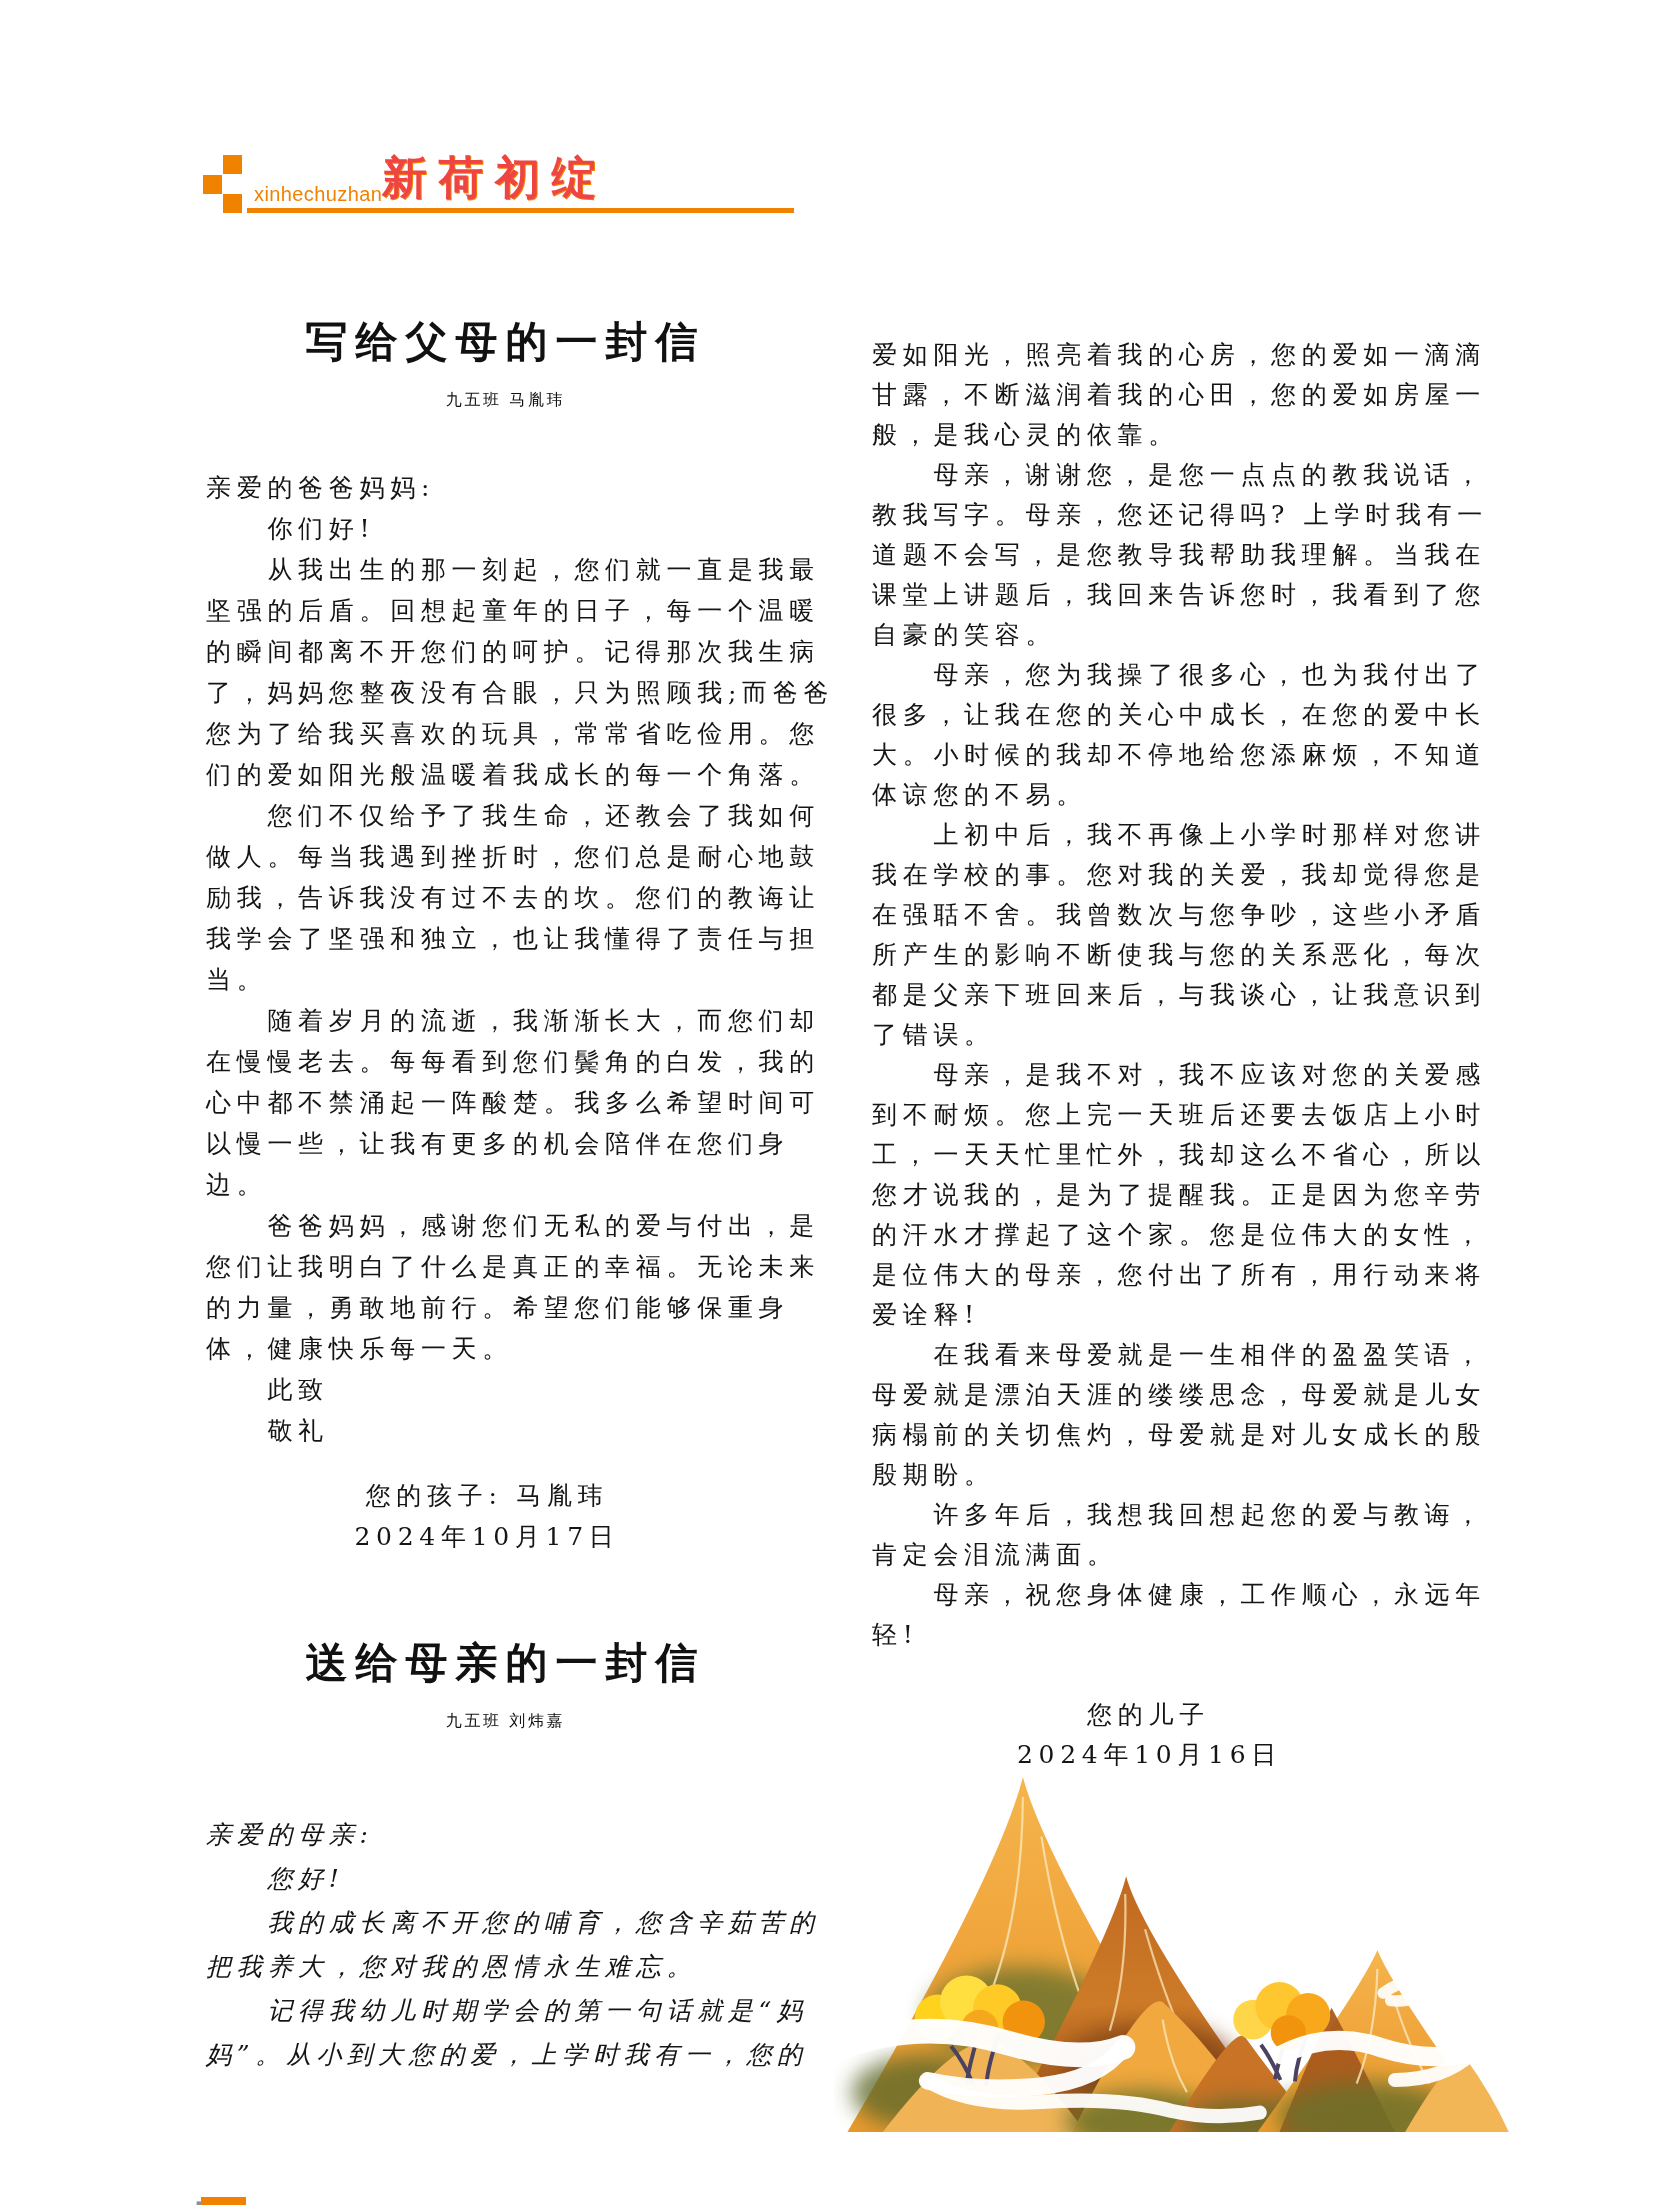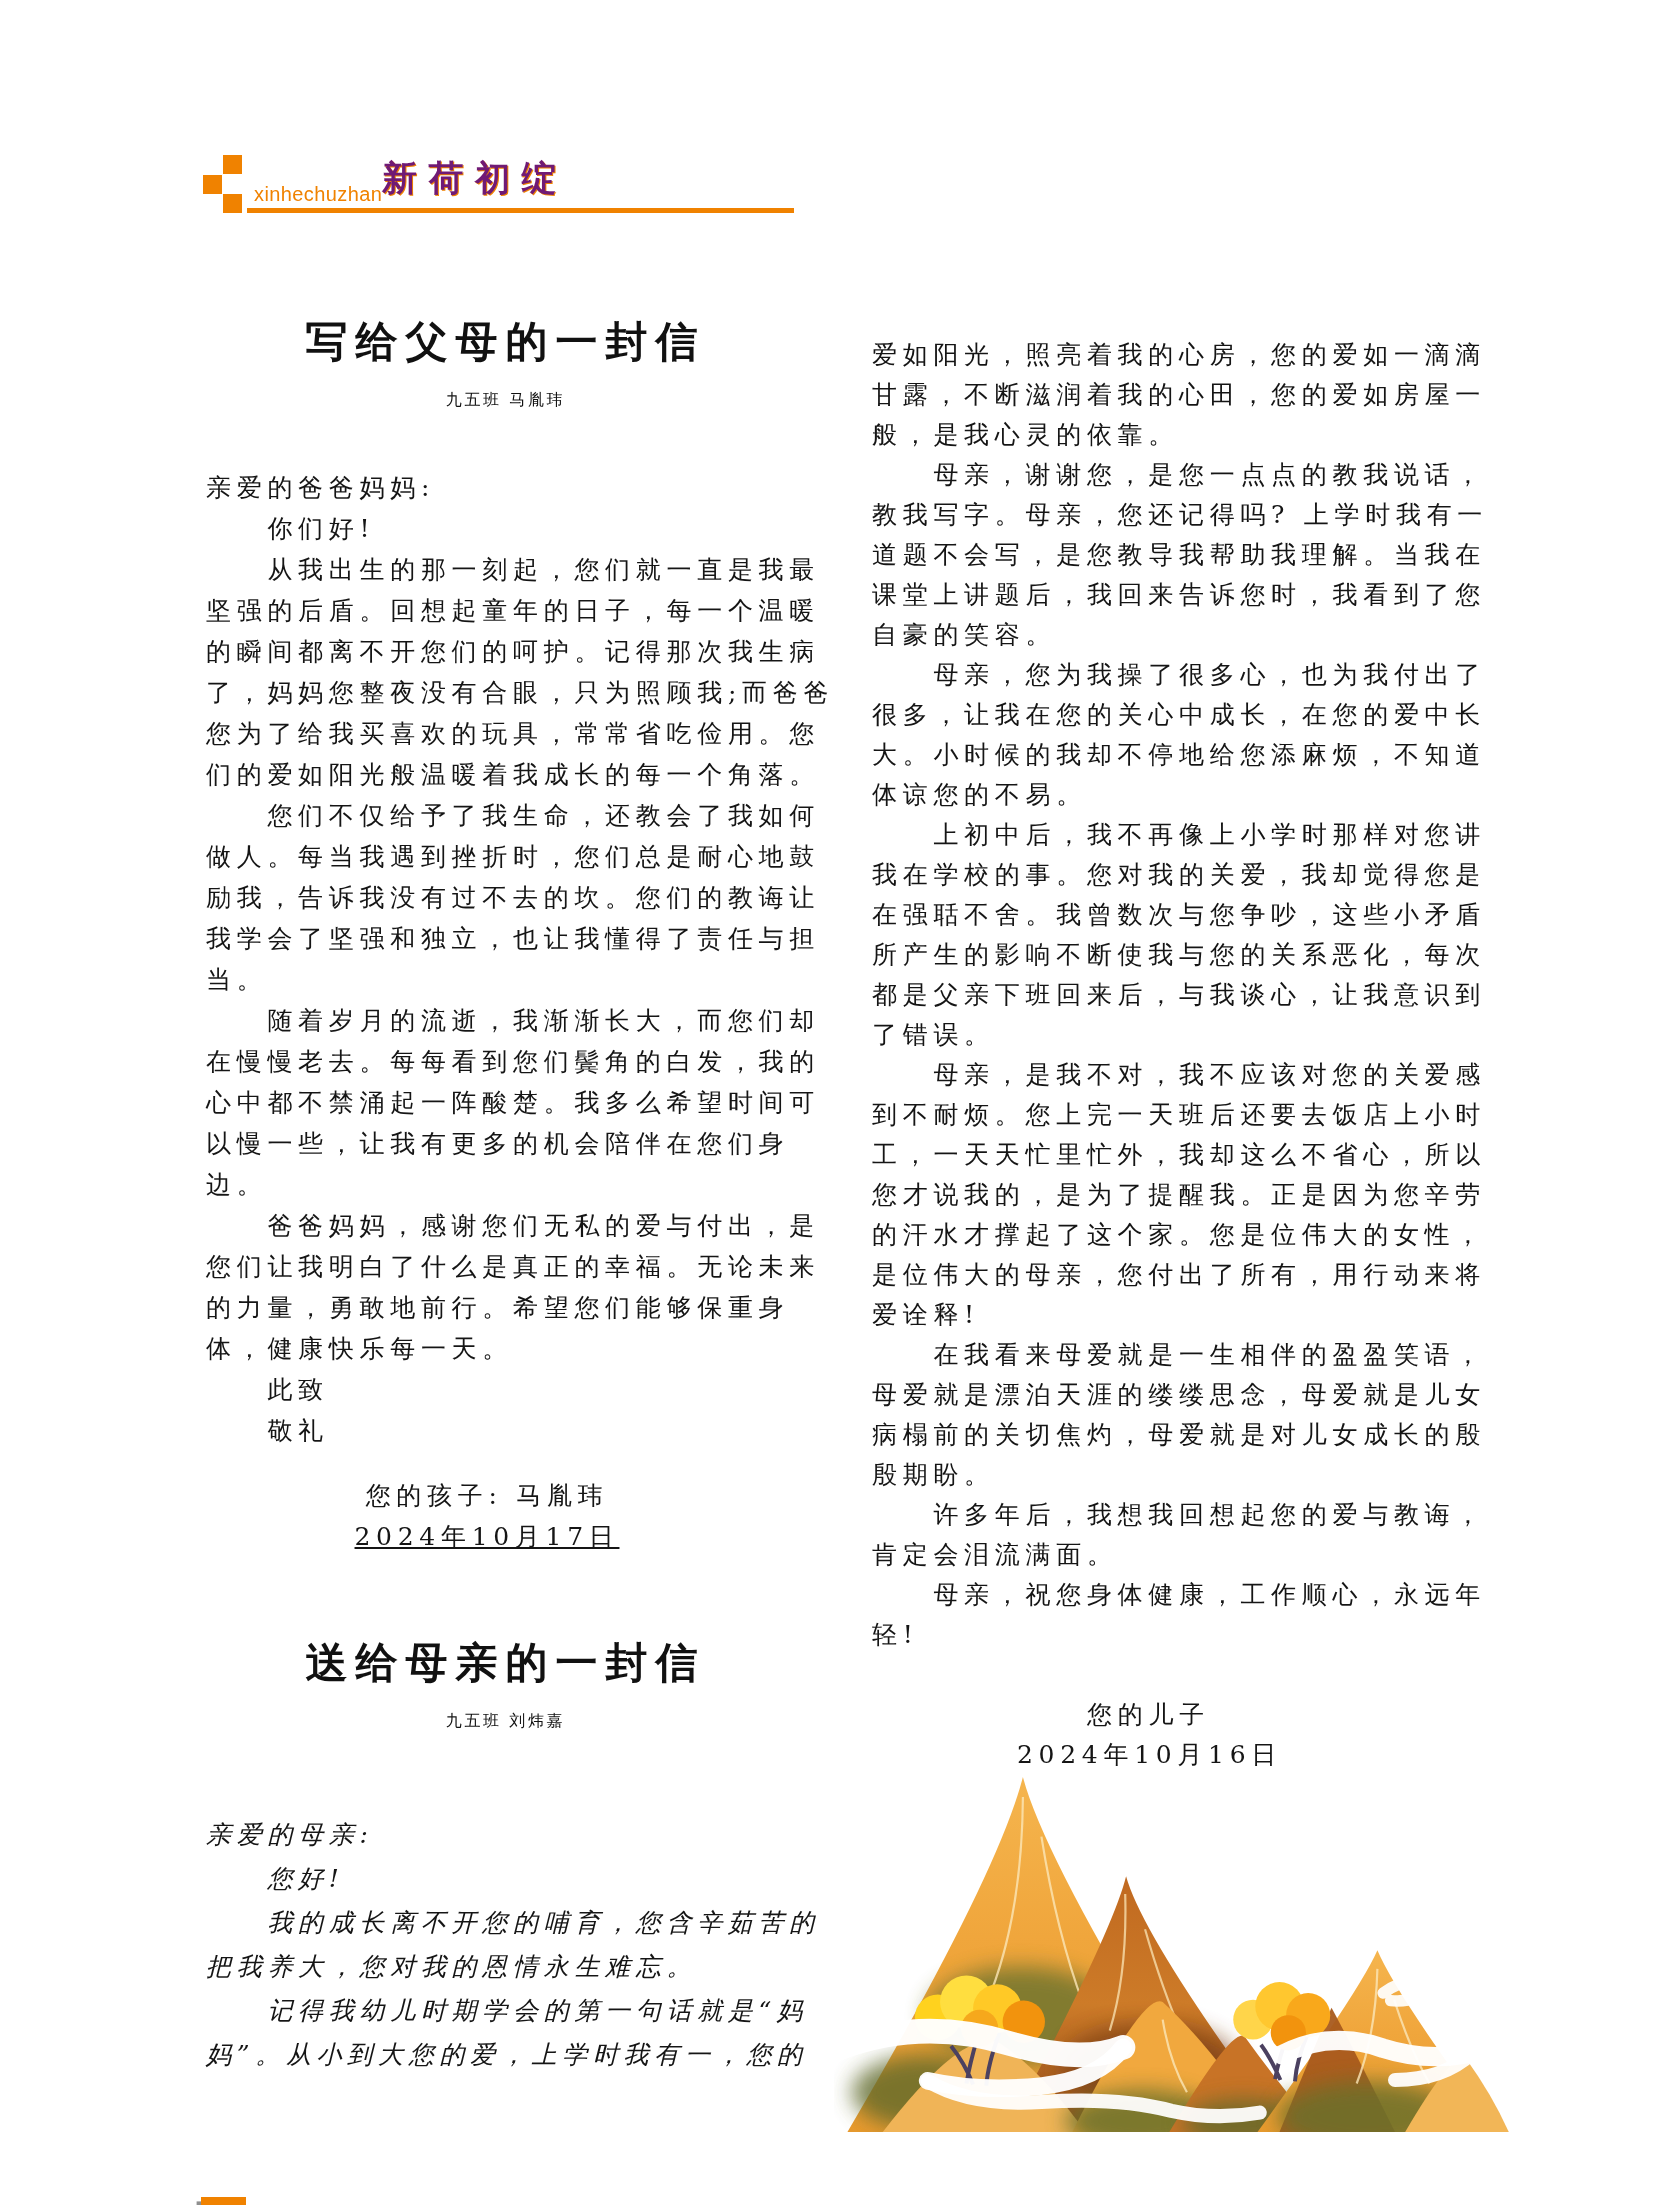--- a/index.html
+++ b/index.html
@@ -10,22 +10,22 @@
   
   .logo-sq{position:absolute;background:#F08200;}
   .sq1{left:223px;top:155px;width:19.4px;height:19.4px;}
   .sq2{left:203px;top:175px;width:19.4px;height:19.4px;}
   .sq3{left:223px;top:194px;width:18.5px;height:18.5px;}
   .logo-text{
     position:absolute;left:254px;top:183px;font-family:"Liberation Sans","DejaVu Sans",sans-serif;
     font-size:20px;line-height:22px;color:#F08200;letter-spacing:0.4px;
   }
   .masthead{
-    position:absolute;left:382px;top:153px;font-size:35px;line-height:49px;font-weight:700;
-    color:#701a75;letter-spacing:11.5px;text-shadow:0.9px 0.9px 0 #F08200;
+    position:absolute;left:382px;top:153px;font-size:45px;line-height:49px;font-weight:700;
+    color:#ef4444;letter-spacing:11.5px;text-shadow:0.9px 0.9px 0 #F08200;
   }
   .header-rule{position:absolute;left:247px;top:208px;width:547px;height:4.9px;background:#F08200;}
   
   .col{position:absolute;top:291px;width:631px;}
   .col-left{left:190px;}
   .col-right{left:856px;}
   .article-title{
     margin:17.6px 0 0 0;font-size:42px;line-height:66px;font-weight:700;text-align:center;
     letter-spacing:8px;color:#111;
   }
@@ -34,21 +34,21 @@
   .body{margin:16px;}
   .body1{margin-top:43px;}
   .body2{margin-top:68px;font-style:italic;}
   .bodyR{margin-top:44px;}
   .line{white-space:nowrap;font-size:25px;letter-spacing:5.7px;color:#151515;}
   .lh93 .line{height:41px;line-height:41px;}
   .lh100 .line{height:44px;line-height:44px;}
   .lh90 .line{height:40px;line-height:40px;}
   .sig{font-size:25px;letter-spacing:5.7px;text-align:center;white-space:nowrap;color:#151515;}
   .sig-left{margin-top:24px;height:41px;line-height:41px;padding-right:37px;}
-  .date-left{height:41px;line-height:41px;padding-right:37px;text-decoration:underline;}
+  .date-left{height:41px;line-height:41px;padding-right:37px;}
   .sig-right{margin-top:40px;height:40px;line-height:40px;padding-right:46px;}
   .date-right{height:40px;line-height:40px;padding-right:44px;}
   
   .mountains{position:absolute;left:834px;top:1744px;width:675px;height:388px;}
   
   .page-badge{
     position:absolute;left:201px;top:2197px;width:45px;height:47px;background:#F08200;
     box-shadow:-4.4px 4.4px 0 #8F8F8F;display:flex;align-items:center;justify-content:center;
     color:#ffffff;font-family:"Liberation Sans","DejaVu Sans",sans-serif;font-size:34px;font-weight:700;
   }

